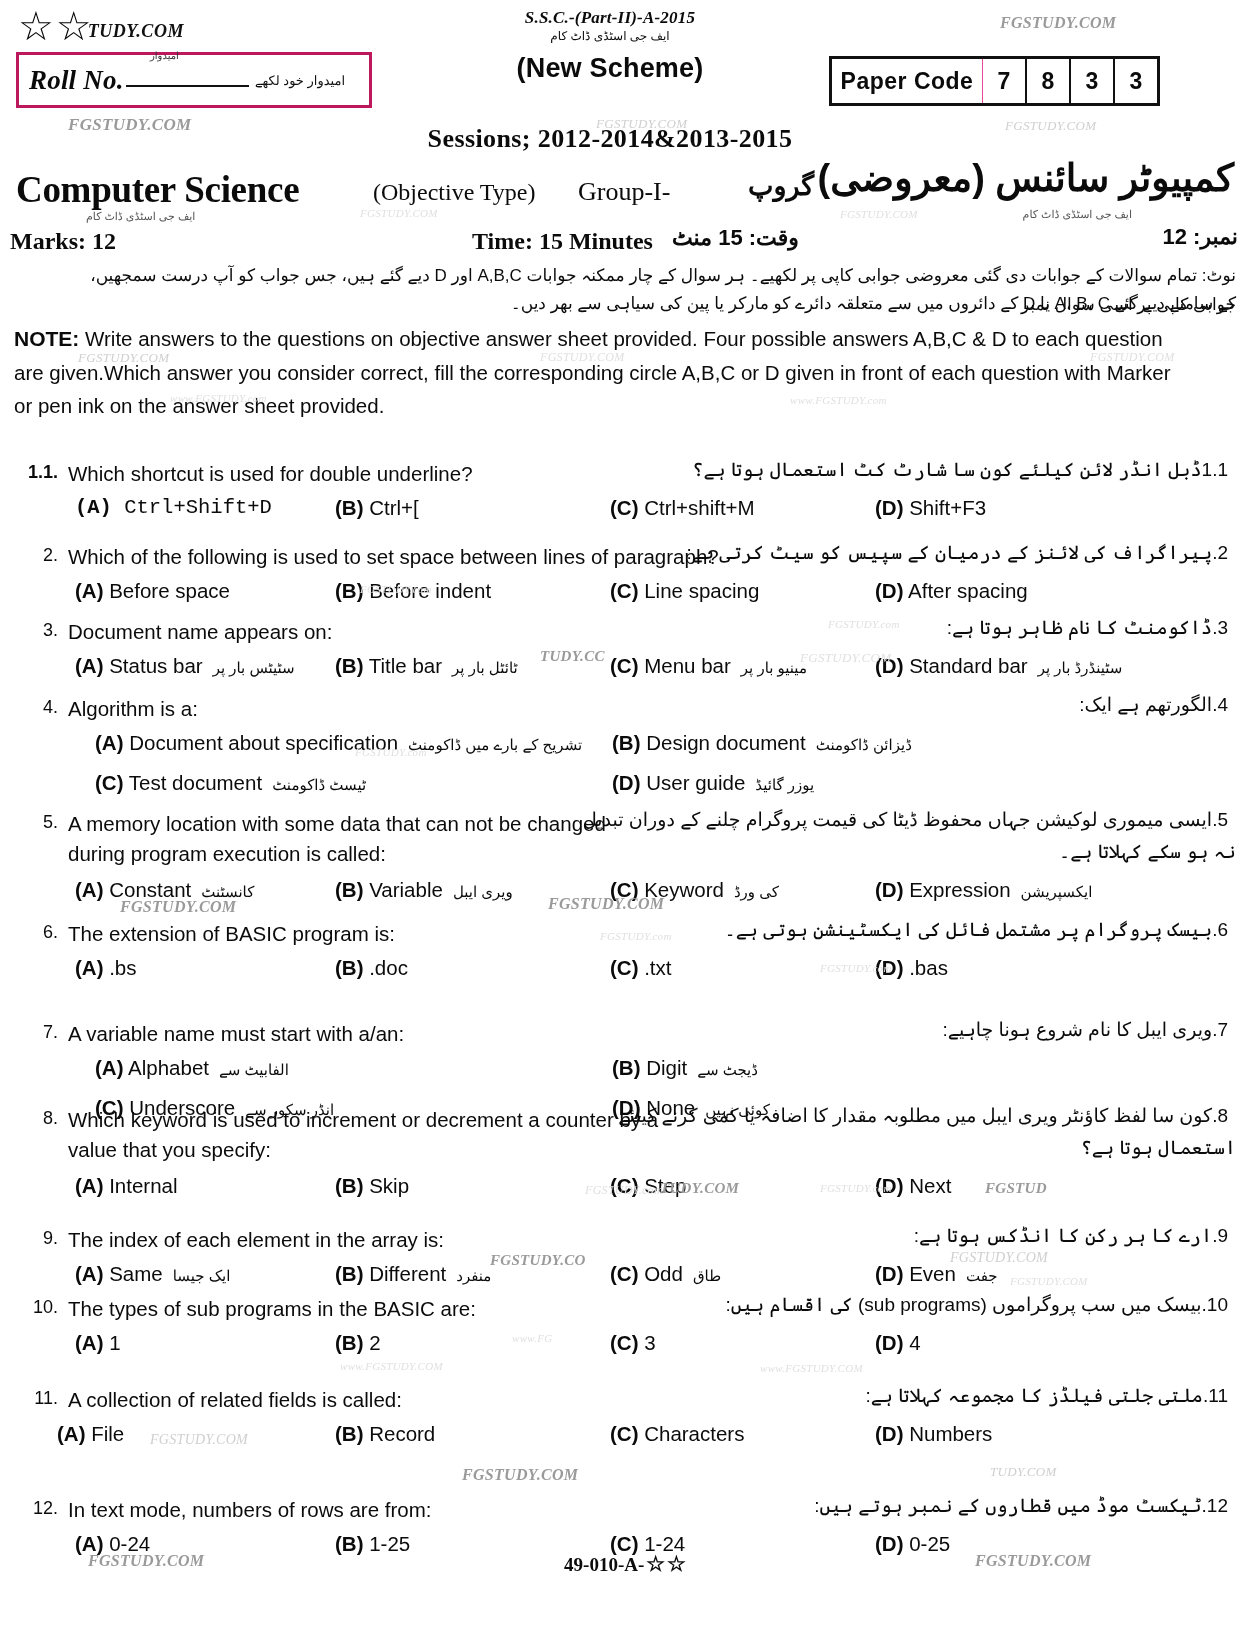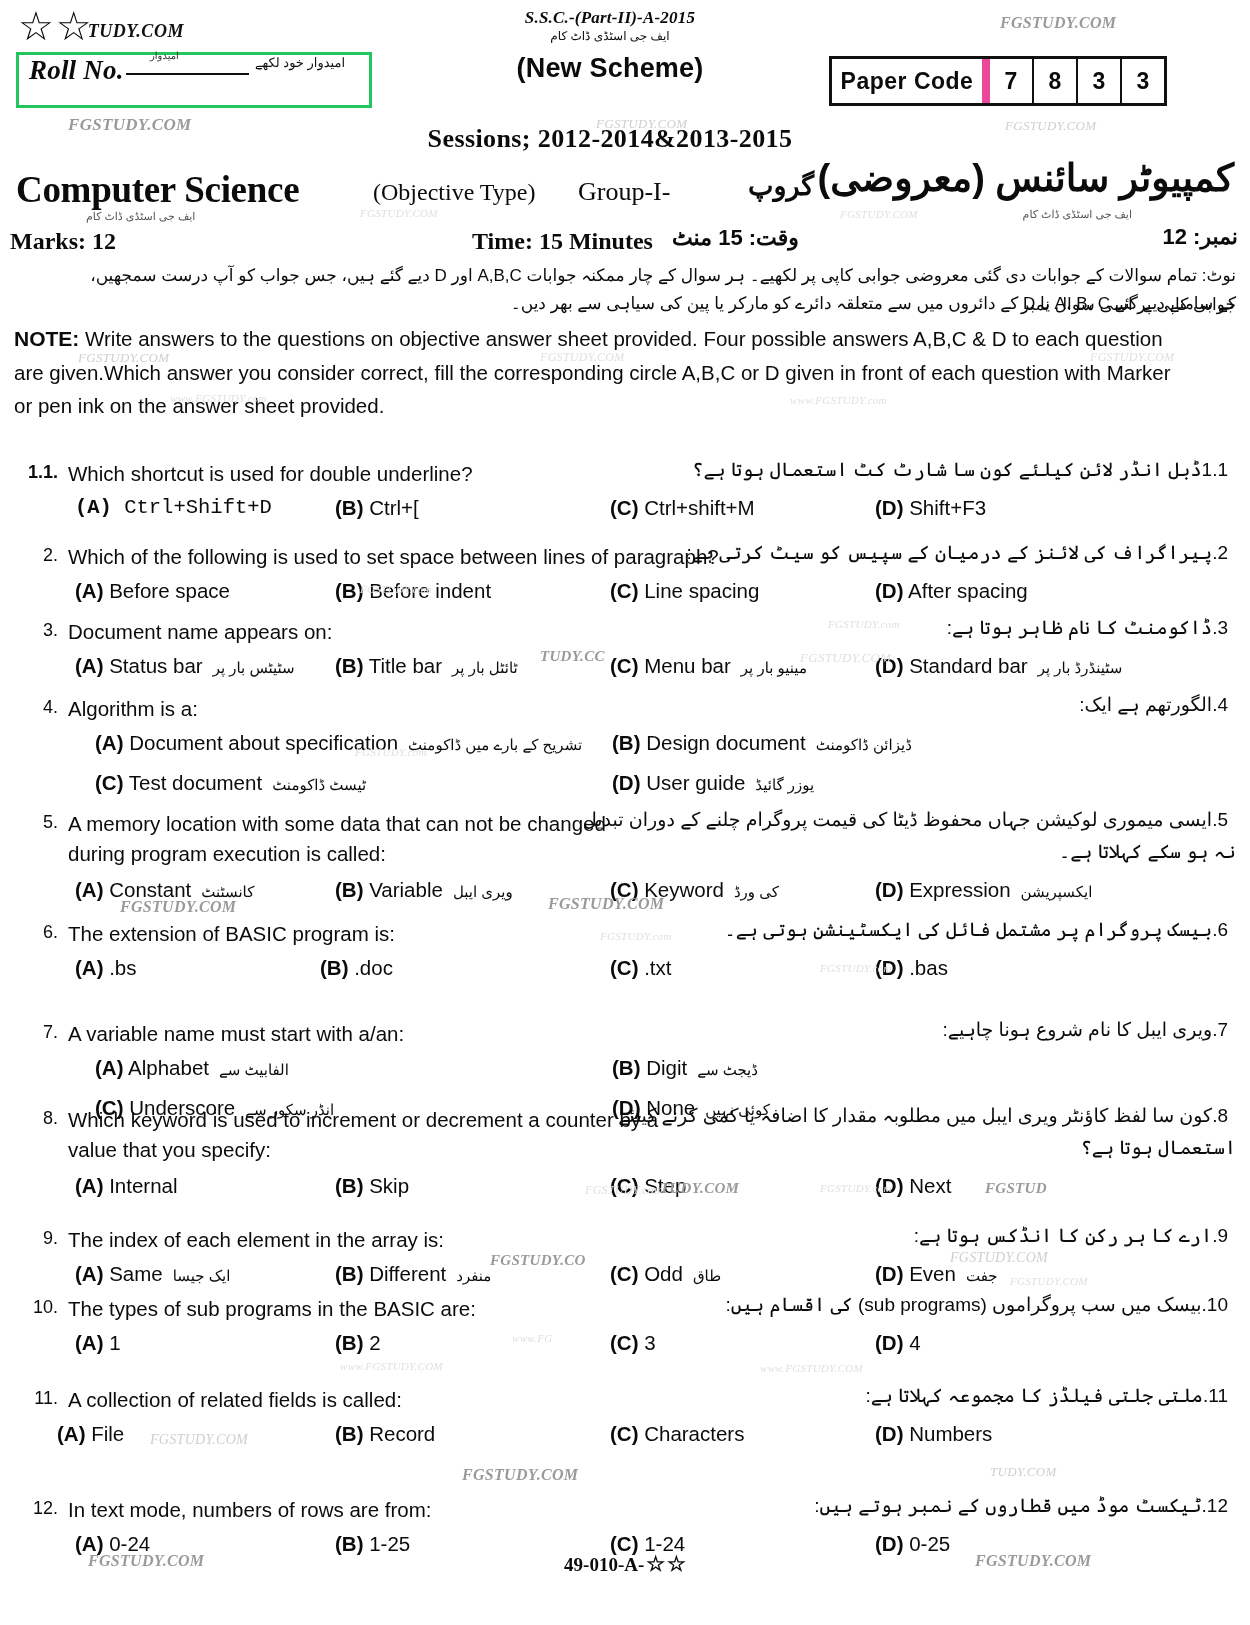--- a/index.html
+++ b/index.html
@@ -30,22 +30,22 @@
   .hdr{position:absolute;top:0;left:0;width:1250px;height:150px;}
   .stars{position:absolute;left:18px;top:6px;display:flex;gap:2px;align-items:center;}
   .star{font-size:40px;line-height:40px;color:#000;}
   .star-hollow{font-size:40px;line-height:40px;color:#000;}
   .brandtail{
     font-family:"Liberation Serif", serif;font-weight:bold;font-style:italic;
     font-size:18px;color:#111;margin-left:-6px;margin-top:10px;letter-spacing:.5px;
   }
   .rollbox{
     position:absolute;left:16px;top:52px;width:356px;height:56px;
-    border:3px solid #22c55e;box-sizing:border-box;
-    display:flex;
+    border:3px solid #be185d;box-sizing:border-box;
+    display:flex;align-items:center;
   }
   .rollno{
     font-family:"Liberation Serif", serif;font-weight:bold;font-style:italic;
     font-size:27px;margin-left:10px;letter-spacing:.2px;
   }
   .rollline{flex:1;border-bottom:2px solid #111;margin:0 6px 6px 2px;height:18px;}
   .roll-urdu{font-size:13px;margin-right:24px;direction:rtl;color:#111;}
   .roll-urdu-top{position:absolute;left:150px;top:50px;font-size:10px;color:#333;}
 
   .hdr-center{position:absolute;left:400px;top:8px;width:420px;text-align:center;}
@@ -63,21 +63,21 @@
     font-size:26px;margin-top:18px;letter-spacing:.4px;
   }
 
   .pcode{
     position:absolute;left:829px;top:56px;
     display:flex;border:3px solid #111;box-sizing:border-box;height:50px;
   }
   .pcode-label{
     width:150px;display:flex;align-items:center;justify-content:center;
     font-weight:bold;font-size:23px;letter-spacing:.5px;
-    border-right:8px solid #ec4899;
+    border-right:1px solid #ec4899;
   }
   .pcode-cell{
     width:42px;display:flex;align-items:center;justify-content:center;
     font-weight:bold;font-size:23px;border-right:2px solid #111;
   }
   .pcode-cell:last-child{border-right:none;}
 
   
   .titlerow{position:absolute;top:168px;left:0;width:1250px;height:58px;}
   .subject{
@@ -277,21 +277,21 @@
           <div class="opt" style="left: 610px; top: 66px;"><span class="lbl">(C)</span> <span>Keyword</span><span class="ur">کی ورڈ</span></div>
           <div class="opt" style="left: 875px; top: 66px;"><span class="lbl">(D)</span> <span>Expression</span><span class="ur">ایکسپریشن</span></div>
         </div>
       </div>
       <div class="q" style="top: 922px;">
         <div class="qnum">6.</div>
         <div class="qtext">The extension of BASIC program is:</div>
         <div class="qurdu"><span style="margin-right: 8px;">6.</span><span>بیسک پروگرام پر مشتمل فائل کی ایکسٹینشن ہوتی ہے۔</span></div>
         <div class="opts">
           <div class="opt" style="left: 75px; top: 34px;"><span class="lbl">(A)</span> <span>.bs</span></div>
-          <div class="opt" style="left: 320px; top: 34px;"><span class="lbl">(B)</span> <span>.doc</span></div>
+          <div class="opt" style="left: 335px; top: 34px;"><span class="lbl">(B)</span> <span>.doc</span></div>
           <div class="opt" style="left: 610px; top: 34px;"><span class="lbl">(C)</span> <span>.txt</span></div>
           <div class="opt" style="left: 875px; top: 34px;"><span class="lbl">(D)</span> <span>.bas</span></div>
         </div>
       </div>
       <div class="q" style="top: 1022px;">
         <div class="qnum">7.</div>
         <div class="qtext">A variable name must start with a/an:</div>
         <div class="qurdu"><span style="margin-right: 8px;">7.</span><span>ویری ایبل کا نام شروع ہونا چاہیے:</span></div>
         <div class="opts">
           <div class="opt" style="left: 95px; top: 34px;"><span class="lbl">(A)</span> <span>Alphabet</span><span class="ur">الفابیٹ سے</span></div>

